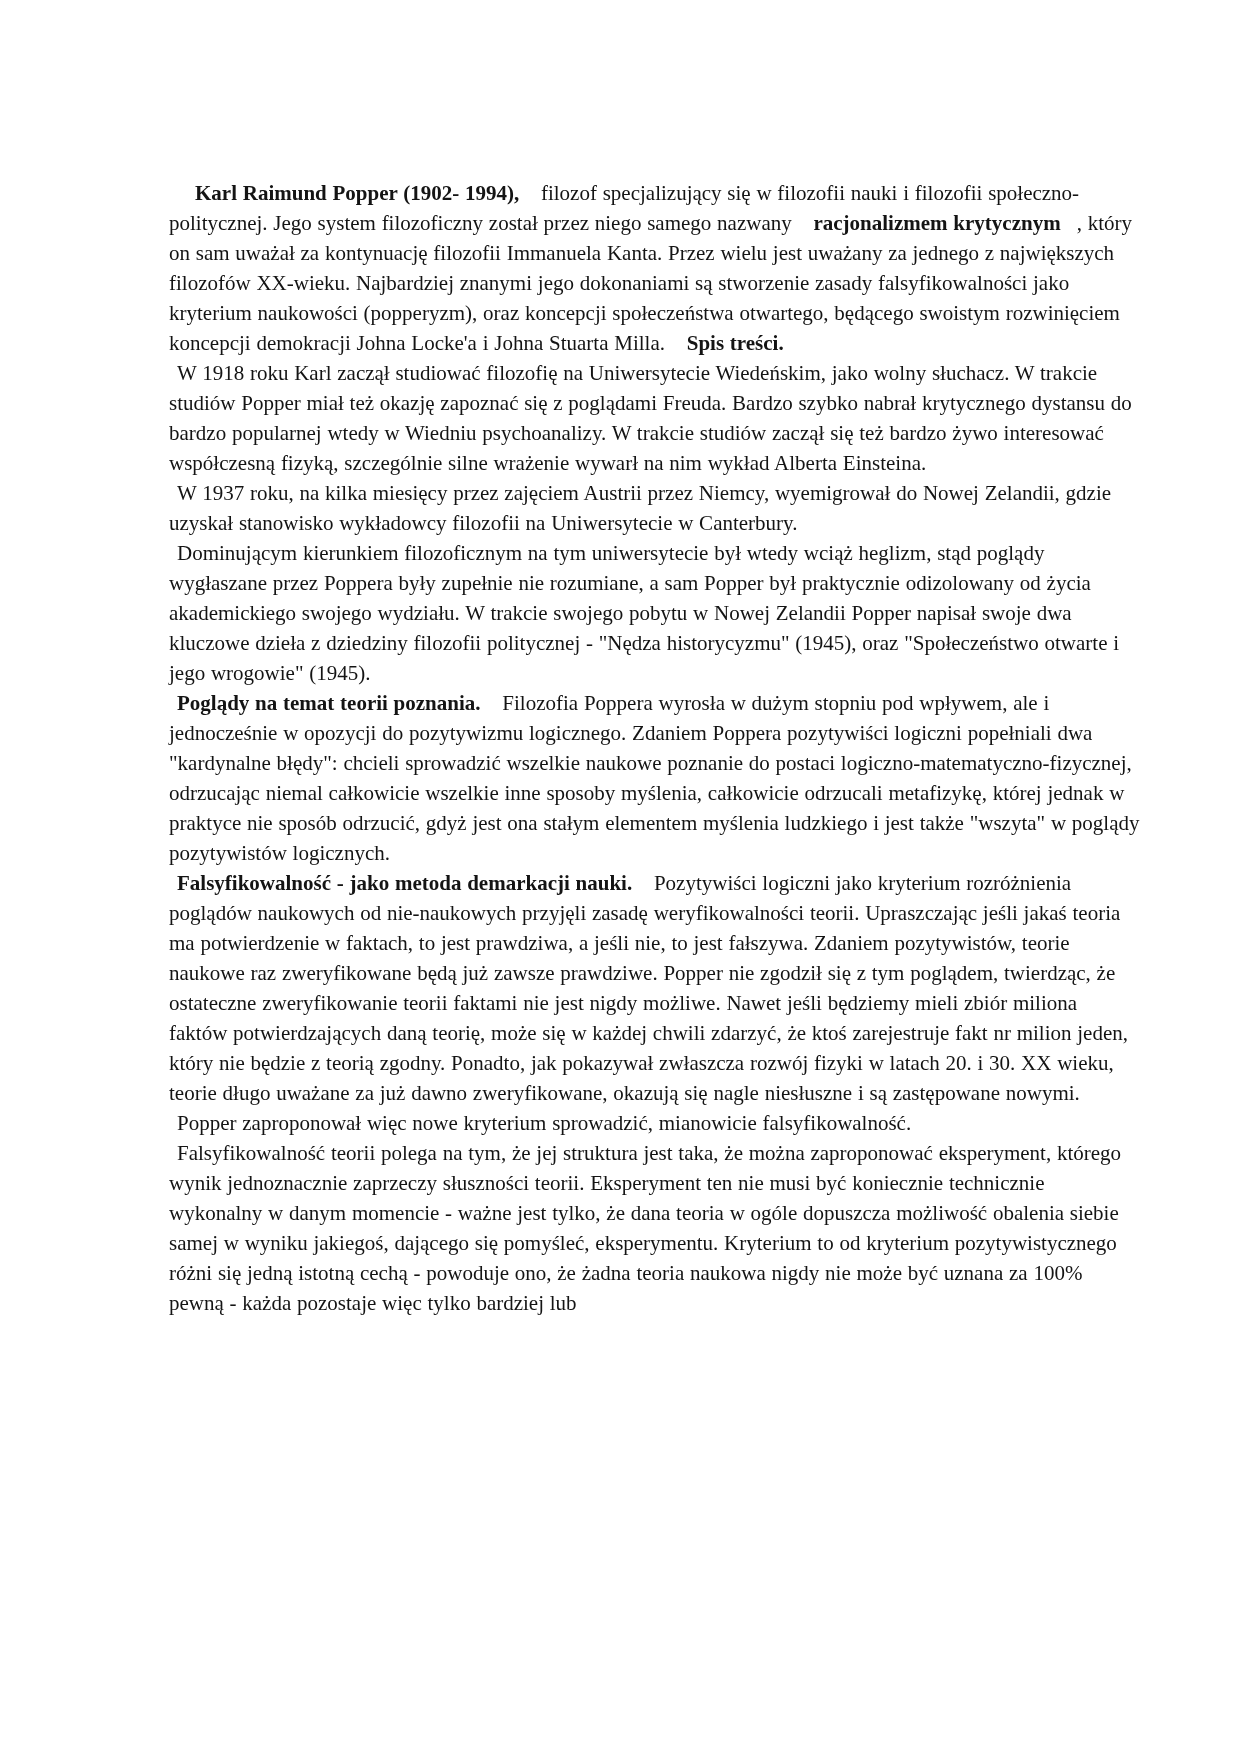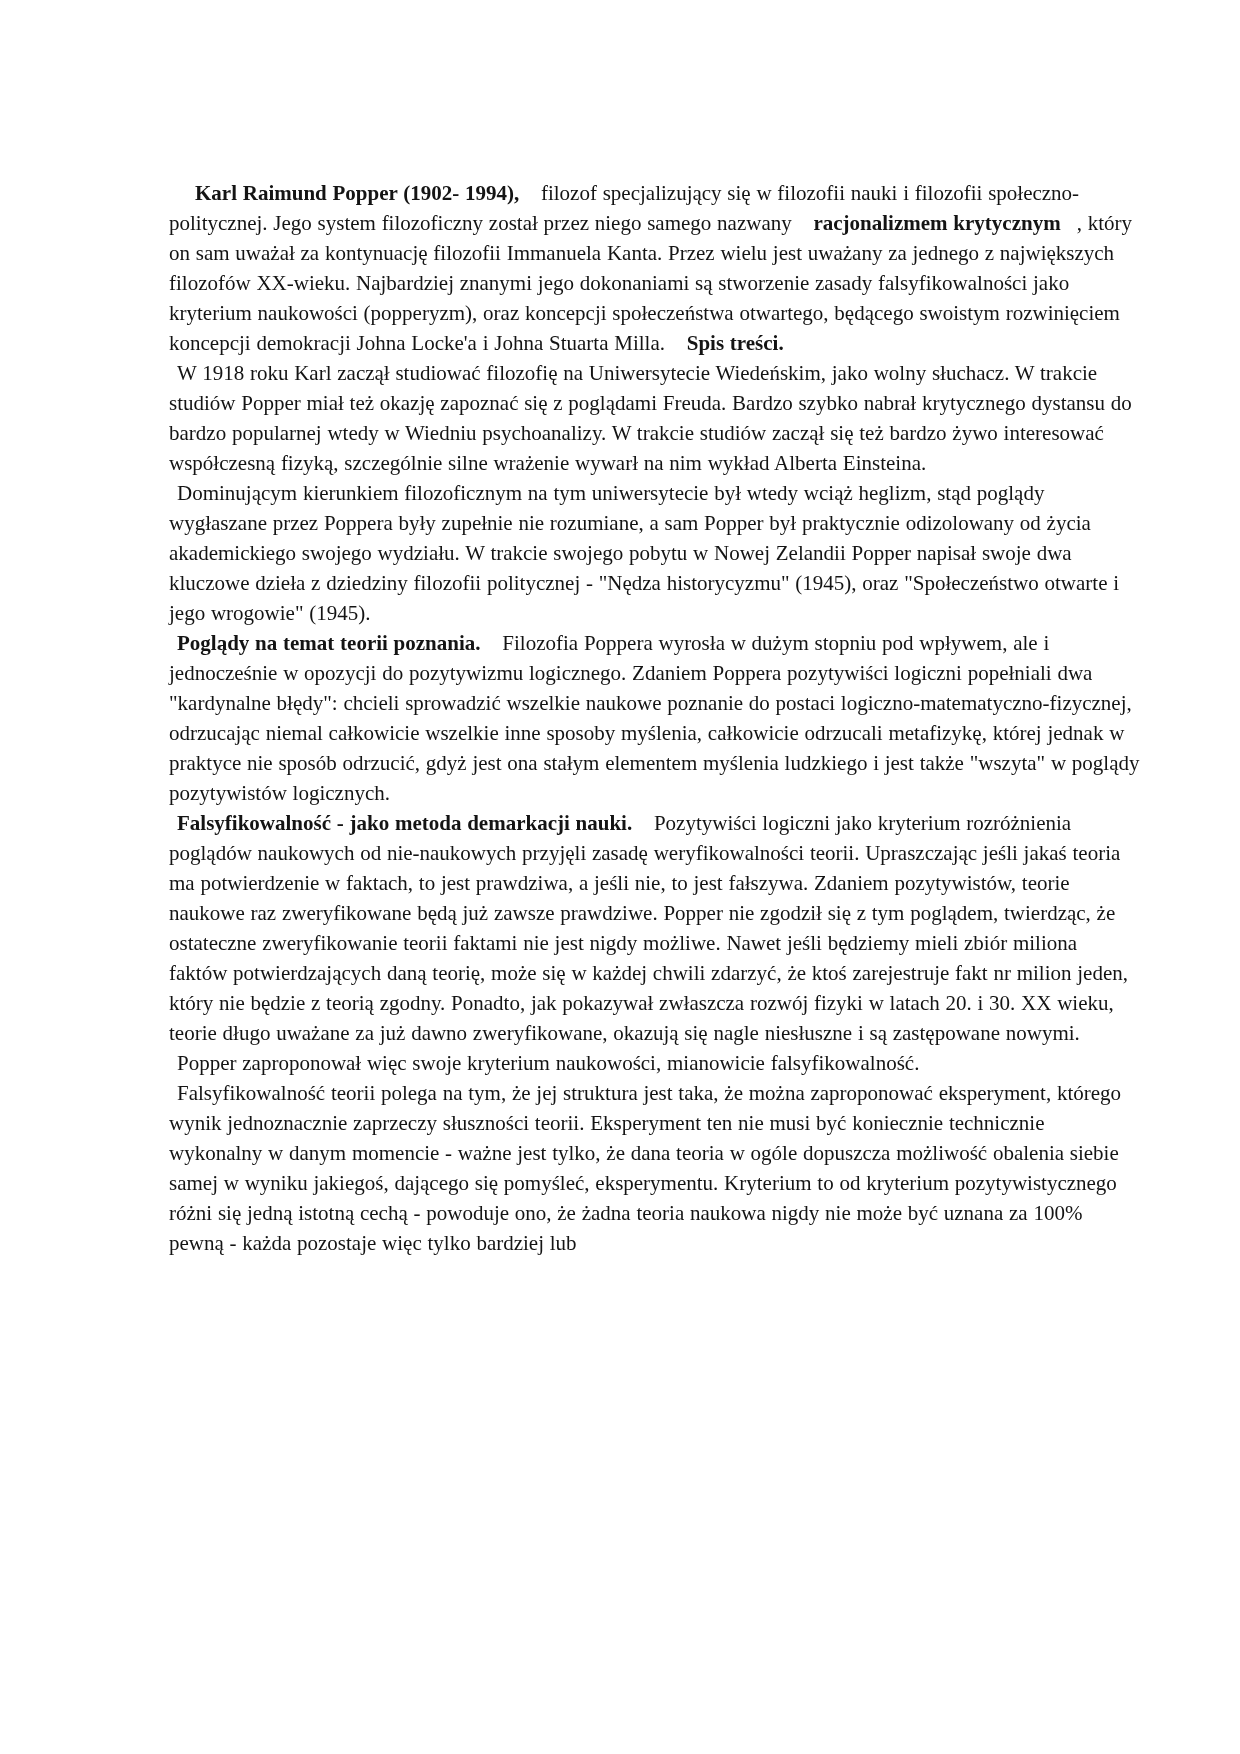--- a/index.html
+++ b/index.html
@@ -33,19 +33,20 @@
   .run-bold { font-weight: bold; }
   .run-regular { font-weight: normal; }
 </style>
 </head>
 <body>
 
 <div class="page">
   <main class="doc" style="color: rgb(20, 20, 20);">
       <p class="para indent"><span class="run-bold">Karl Raimund Popper (1902- 1994), </span><span class="run-regular">filozof specjalizujący się w filozofii nauki i filozofii społeczno-politycznej. Jego system filozoficzny został przez niego samego nazwany </span><span class="run-bold">racjonalizmem krytycznym</span><span class="run-regular">, który on sam uważał za kontynuację filozofii Immanuela Kanta. Przez wielu jest uważany za jednego z największych filozofów XX-wieku. Najbardziej znanymi jego dokonaniami są stworzenie zasady falsyfikowalności jako kryterium naukowości (popperyzm), oraz koncepcji społeczeństwa otwartego, będącego swoistym rozwinięciem koncepcji demokracji Johna Locke'a i Johna Stuarta Milla. </span><span class="run-bold">Spis treści.</span></p>
       <p class="para"><span class="run-regular">W 1918 roku Karl zaczął studiować filozofię na Uniwersytecie Wiedeńskim, jako wolny słuchacz. W trakcie studiów Popper miał też okazję zapoznać się z poglądami Freuda. Bardzo szybko nabrał krytycznego dystansu do bardzo popularnej wtedy w Wiedniu psychoanalizy. W trakcie studiów zaczął się też bardzo żywo interesować współczesną fizyką, szczególnie silne wrażenie wywarł na nim wykład Alberta Einsteina.</span></p>
+      <p class="para"><span class="run-regular">W 1937 roku, na kilka miesięcy przez zajęciem Austrii przez Niemcy, wyemigrował do Nowej Zelandii, gdzie uzyskał stanowisko wykładowcy filozofii na Uniwersytecie w Canterbury.</span></p>
       <p class="para"><span class="run-regular">Dominującym kierunkiem filozoficznym na tym uniwersytecie był wtedy wciąż heglizm, stąd poglądy wygłaszane przez Poppera były zupełnie nie rozumiane, a sam Popper był praktycznie odizolowany od życia akademickiego swojego wydziału. W trakcie swojego pobytu w Nowej Zelandii Popper napisał swoje dwa kluczowe dzieła z dziedziny filozofii politycznej - "Nędza historycyzmu" (1945), oraz "Społeczeństwo otwarte i jego wrogowie" (1945).</span></p>
       <p class="para"><span class="run-bold">Poglądy na temat teorii poznania. </span><span class="run-regular">Filozofia Poppera wyrosła w dużym stopniu pod wpływem, ale i jednocześnie w opozycji do pozytywizmu logicznego. Zdaniem Poppera pozytywiści logiczni popełniali dwa "kardynalne błędy": chcieli sprowadzić wszelkie naukowe poznanie do postaci logiczno-matematyczno-fizycznej, odrzucając niemal całkowicie wszelkie inne sposoby myślenia, całkowicie odrzucali metafizykę, której jednak w praktyce nie sposób odrzucić, gdyż jest ona stałym elementem myślenia ludzkiego i jest także "wszyta" w poglądy pozytywistów logicznych.</span></p>
       <p class="para"><span class="run-bold">Falsyfikowalność - jako metoda demarkacji nauki. </span><span class="run-regular">Pozytywiści logiczni jako kryterium rozróżnienia poglądów naukowych od nie-naukowych przyjęli zasadę weryfikowalności teorii. Upraszczając jeśli jakaś teoria ma potwierdzenie w faktach, to jest prawdziwa, a jeśli nie, to jest fałszywa. Zdaniem pozytywistów, teorie naukowe raz zweryfikowane będą już zawsze prawdziwe. Popper nie zgodził się z tym poglądem, twierdząc, że ostateczne zweryfikowanie teorii faktami nie jest nigdy możliwe. Nawet jeśli będziemy mieli zbiór miliona faktów potwierdzających daną teorię, może się w każdej chwili zdarzyć, że ktoś zarejestruje fakt nr milion jeden, który nie będzie z teorią zgodny. Ponadto, jak pokazywał zwłaszcza rozwój fizyki w latach 20. i 30. XX wieku, teorie długo uważane za już dawno zweryfikowane, okazują się nagle niesłuszne i są zastępowane nowymi.</span></p>
-      <p class="para"><span class="run-regular">Popper zaproponował więc swoje kryterium naukowości, mianowicie falsyfikowalność.</span></p>
+      <p class="para"><span class="run-regular">Popper zaproponował więc nowe kryterium sprowadzić, mianowicie falsyfikowalność.</span></p>
       <p class="para"><span class="run-regular">Falsyfikowalność teorii polega na tym, że jej struktura jest taka, że można zaproponować eksperyment, którego wynik jednoznacznie zaprzeczy słuszności teorii. Eksperyment ten nie musi być koniecznie technicznie wykonalny w danym momencie - ważne jest tylko, że dana teoria w ogóle dopuszcza możliwość obalenia siebie samej w wyniku jakiegoś, dającego się pomyśleć, eksperymentu. Kryterium to od kryterium pozytywistycznego różni się jedną istotną cechą - powoduje ono, że żadna teoria naukowa nigdy nie może być uznana za 100% pewną - każda pozostaje więc tylko bardziej lub</span></p>
     </main>
 </div>
 
 </body></html>

